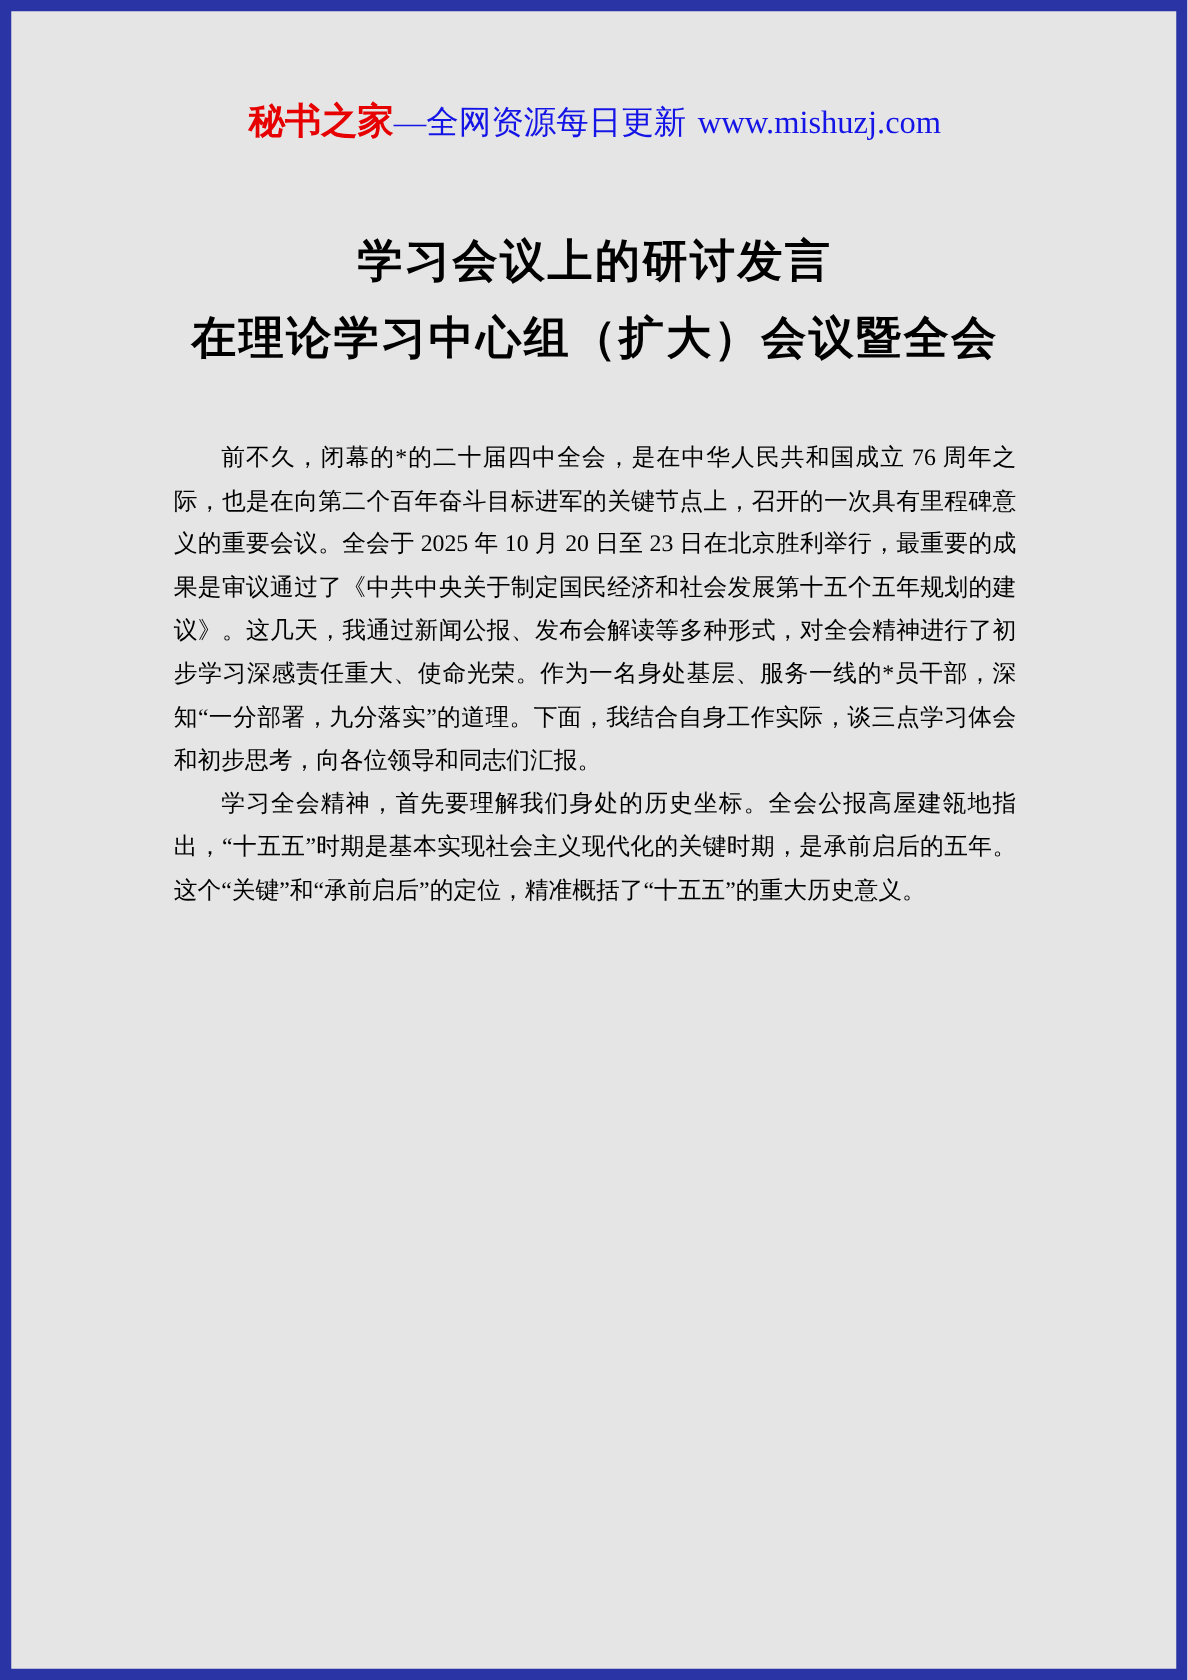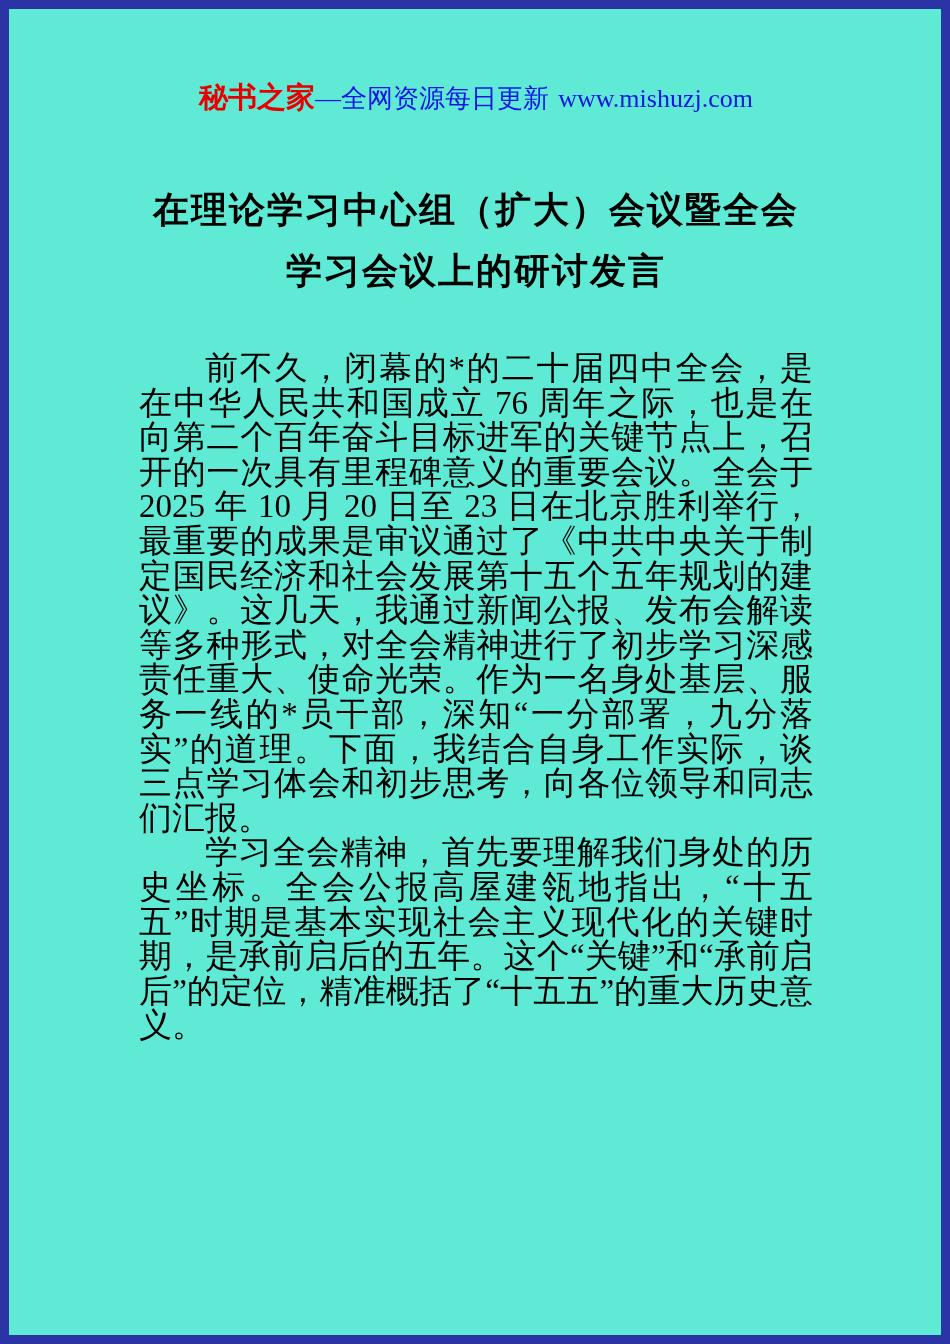--- a/index.html
+++ b/index.html
@@ -13,21 +13,21 @@
     font-family: "Liberation Serif", "DejaVu Serif", serif;
     color: #000000;
   }
   .page {
     box-sizing: border-box;
     width: 950px;
     height: 1344px;
     border: 9px solid #2a34a4;
     padding: 70px 128px 45px 130px;
     overflow: hidden;
-    background: #5eead4;
+    background: #e5e5e5;
   }
   .header {
     text-align: center;
     font-size: 26px;
     line-height: 36px;
     white-space: nowrap;
   }
   .brand {
     color: #e60000;
     font-weight: bold;
@@ -47,40 +47,40 @@
     font-size: 36px;
     line-height: 61px;
     color: #000000;
   }
   .title-line {
     display: block;
     letter-spacing: 2px;
   }
   .doc-body {
     margin-top: 50px;
-    font-size: 33px;
+    font-size: 19px;
     line-height: 34.6px;
     text-align: justify;
   }
   .doc-body p {
     margin: 0;
     text-indent: 2em;
     word-break: break-all;
   }
 </style>
 </head>
 <body>
 
 <div class="page">
 
   <div class="header"><span class="brand">秘书之家</span><span class="tagline">—全网资源每日更新</span><span class="url">www.mishuzj.com</span></div>
 
   <h1 class="title">
+    <span class="title-line">学习会议上的研讨发言</span>
     <span class="title-line">在理论学习中心组（扩大）会议暨全会</span>
-    <span class="title-line">学习会议上的研讨发言</span>
   </h1>
 
   <div class="doc-body">
     <p>前不久，闭幕的*的二十届四中全会，是在中华人民共和国成立 76 周年之际，也是在向第二个百年奋斗目标进军的关键节点上，召开的一次具有里程碑意义的重要会议。全会于 2025 年 10 月 20 日至 23 日在北京胜利举行，最重要的成果是审议通过了《中共中央关于制定国民经济和社会发展第十五个五年规划的建议》。这几天，我通过新闻公报、发布会解读等多种形式，对全会精神进行了初步学习深感责任重大、使命光荣。作为一名身处基层、服务一线的*员干部，深知“一分部署，九分落实”的道理。下面，我结合自身工作实际，谈三点学习体会和初步思考，向各位领导和同志们汇报。</p>
     <p>学习全会精神，首先要理解我们身处的历史坐标。全会公报高屋建瓴地指出，“十五五”时期是基本实现社会主义现代化的关键时期，是承前启后的五年。这个“关键”和“承前启后”的定位，精准概括了“十五五”的重大历史意义。</p>
   </div>
 
 </div>
 
 </body></html>

